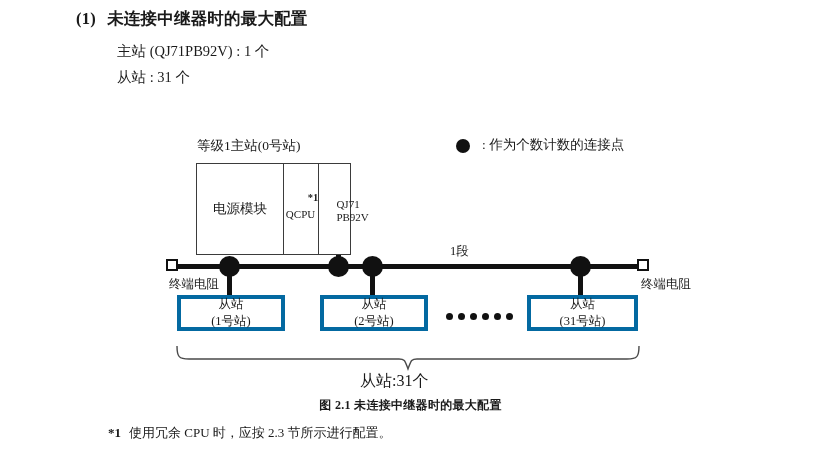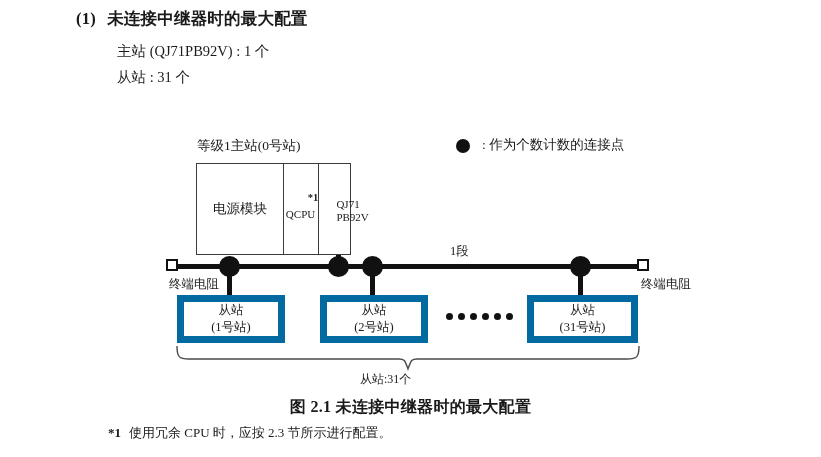--- a/index.html
+++ b/index.html
@@ -196,22 +196,22 @@
   }
   
   .drop-slave {
     top: 266px;
     height: 30px;
   }
 
   .slave-box {
     position: absolute;
     top: 295px;
-    height: 48px;
-    border: 7px solid #0369a1;
+    height: 36px;
+    border: 4px solid #0369a1;
     box-sizing: border-box;
     background: #ffffff;
     display: flex;
     flex-direction: column;
     align-items: center;
     justify-content: center;
     font-size: 12.5px;
     line-height: 1.35;
   }
   .slave-box span { white-space: nowrap; }
@@ -235,31 +235,31 @@
     position: absolute;
     left: 171px;
     top: 345px;
     width: 474px;
     height: 26px;
   }
   .brace-total {
     position: absolute;
     left: 360px;
     top: 371px;
-    font-size: 12px;
+    font-size: 16px;
     white-space: nowrap;
   }
 
   .fig-caption {
     position: absolute;
     left: 0;
     top: 397px;
     width: 821px;
     text-align: center;
-    font-size: 16px;
+    font-size: 12px;
     font-weight: bold;
     letter-spacing: 0.3px;
   }
   .footnote {
     position: absolute;
     left: 108px;
     top: 424px;
     font-size: 13px;
     white-space: nowrap;
   }

